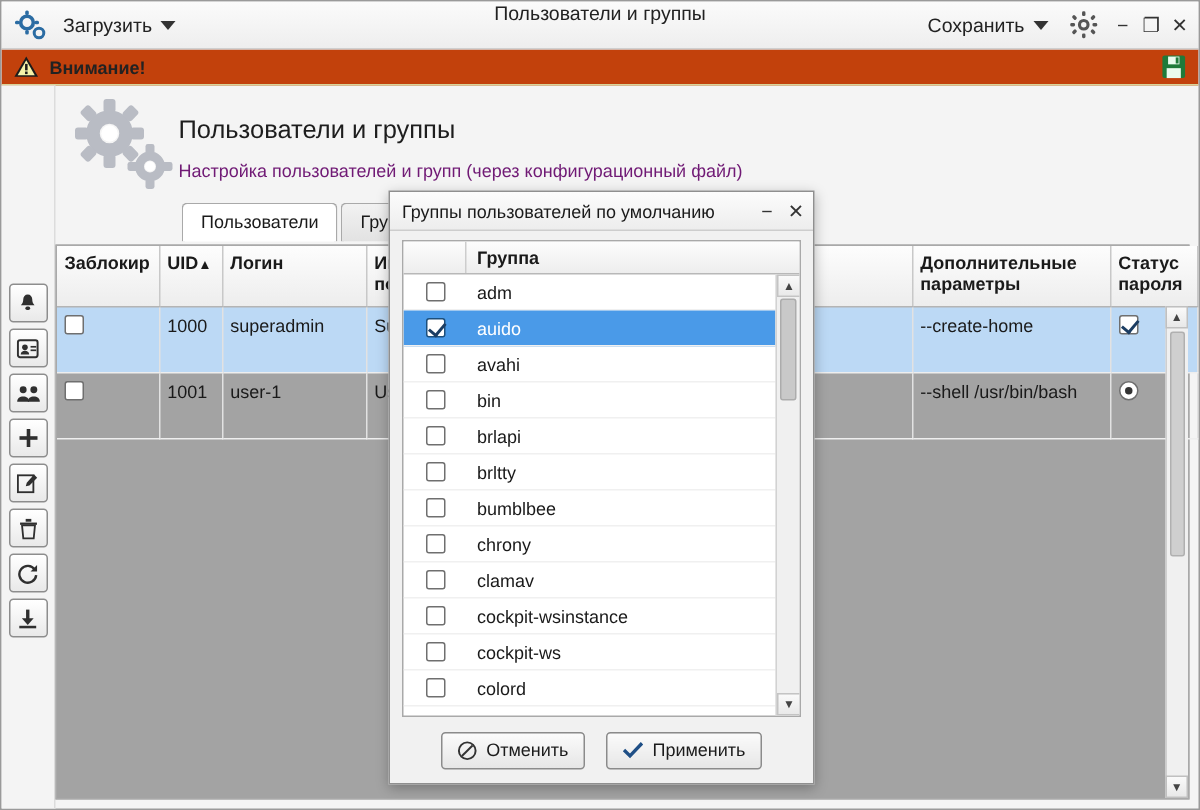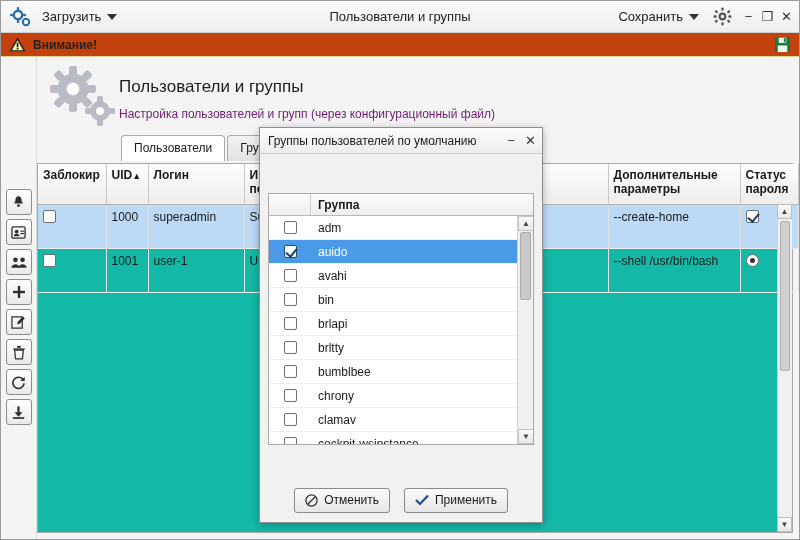--- a/index.html
+++ b/index.html
@@ -20,21 +20,20 @@
     overflow: hidden;
   }
 
   
   .titlebar {
     position: relative;
     height: 32px;
     background: linear-gradient(#fbfbfb, #eeeeee);
     border-bottom: 1px solid #cfcfcf;
     display: flex;
-    align-items: center;
   }
   .tb-left { display: flex; align-items: center; gap: 7px; padding-left: 8px; }
   .tb-right { display: flex; align-items: center; gap: 10px; margin-left: auto; padding-right: 6px; }
   .tb-title {
     position: absolute; left: 0; right: 0; text-align: center;
     font-size: 13px; color: #222; pointer-events: none;
   }
   .menu-btn {
     display: flex; align-items: center; gap: 6px;
     font-size: 13px; padding: 3px 4px; color: #222;
@@ -104,21 +103,21 @@
     border-bottom: none;
     border-radius: 4px 4px 0 0;
     background: linear-gradient(#f2f2f2, #e2e2e2);
     font-size: 12px;
   }
   .tab.active { background: #ffffff; }
 
   
   .tablepanel {
     position: absolute; left: 36px; top: 106px; right: 6px; bottom: 8px;
-    background: #14b8a6;
+    background: #a3a3a3;
     border: 1px solid #a9a9a9;
   }
   table.users {
     width: 100%;
     border-collapse: collapse;
     table-layout: fixed;
   }
   table.users th {
     background: linear-gradient(#fdfdfd, #ededed);
     border-right: 1px solid #c8c8c8;
@@ -183,21 +182,21 @@
   }
 
   
   .dialog {
     position: absolute;
     left: 258px; top: 70px;
     width: 284px; height: 396px;
     background: #f1f1f1;
     border: 1px solid #8f8f8f;
     box-shadow: 0 2px 8px rgba(0,0,0,.28);
-    display: flex; flex-direction: column; gap: 33px;
+    display: flex; flex-direction: column;
   }
   .dlg-title {
     height: 26px;
     background: linear-gradient(#fcfcfc,#ededed);
     border-bottom: 1px solid #cdcdcd;
     display: flex; align-items: center;
     padding: 0 6px 0 8px;
     font-size: 12px;
   }
   .dlg-title-text { flex: 1; }

